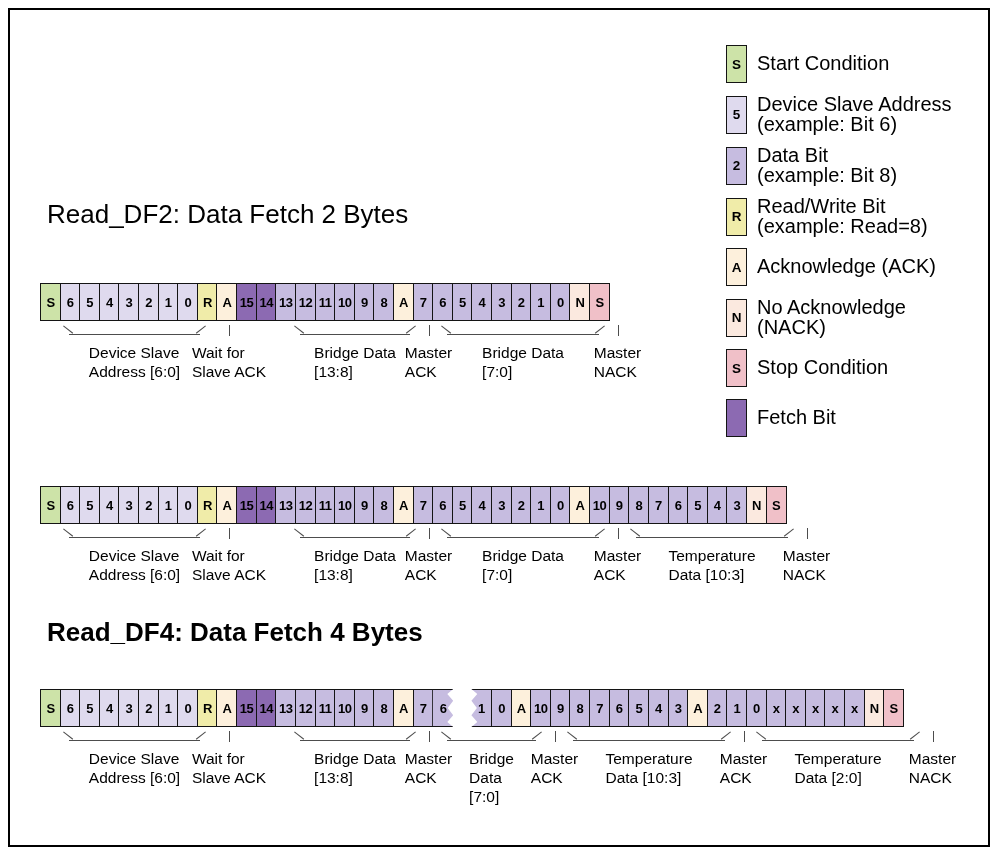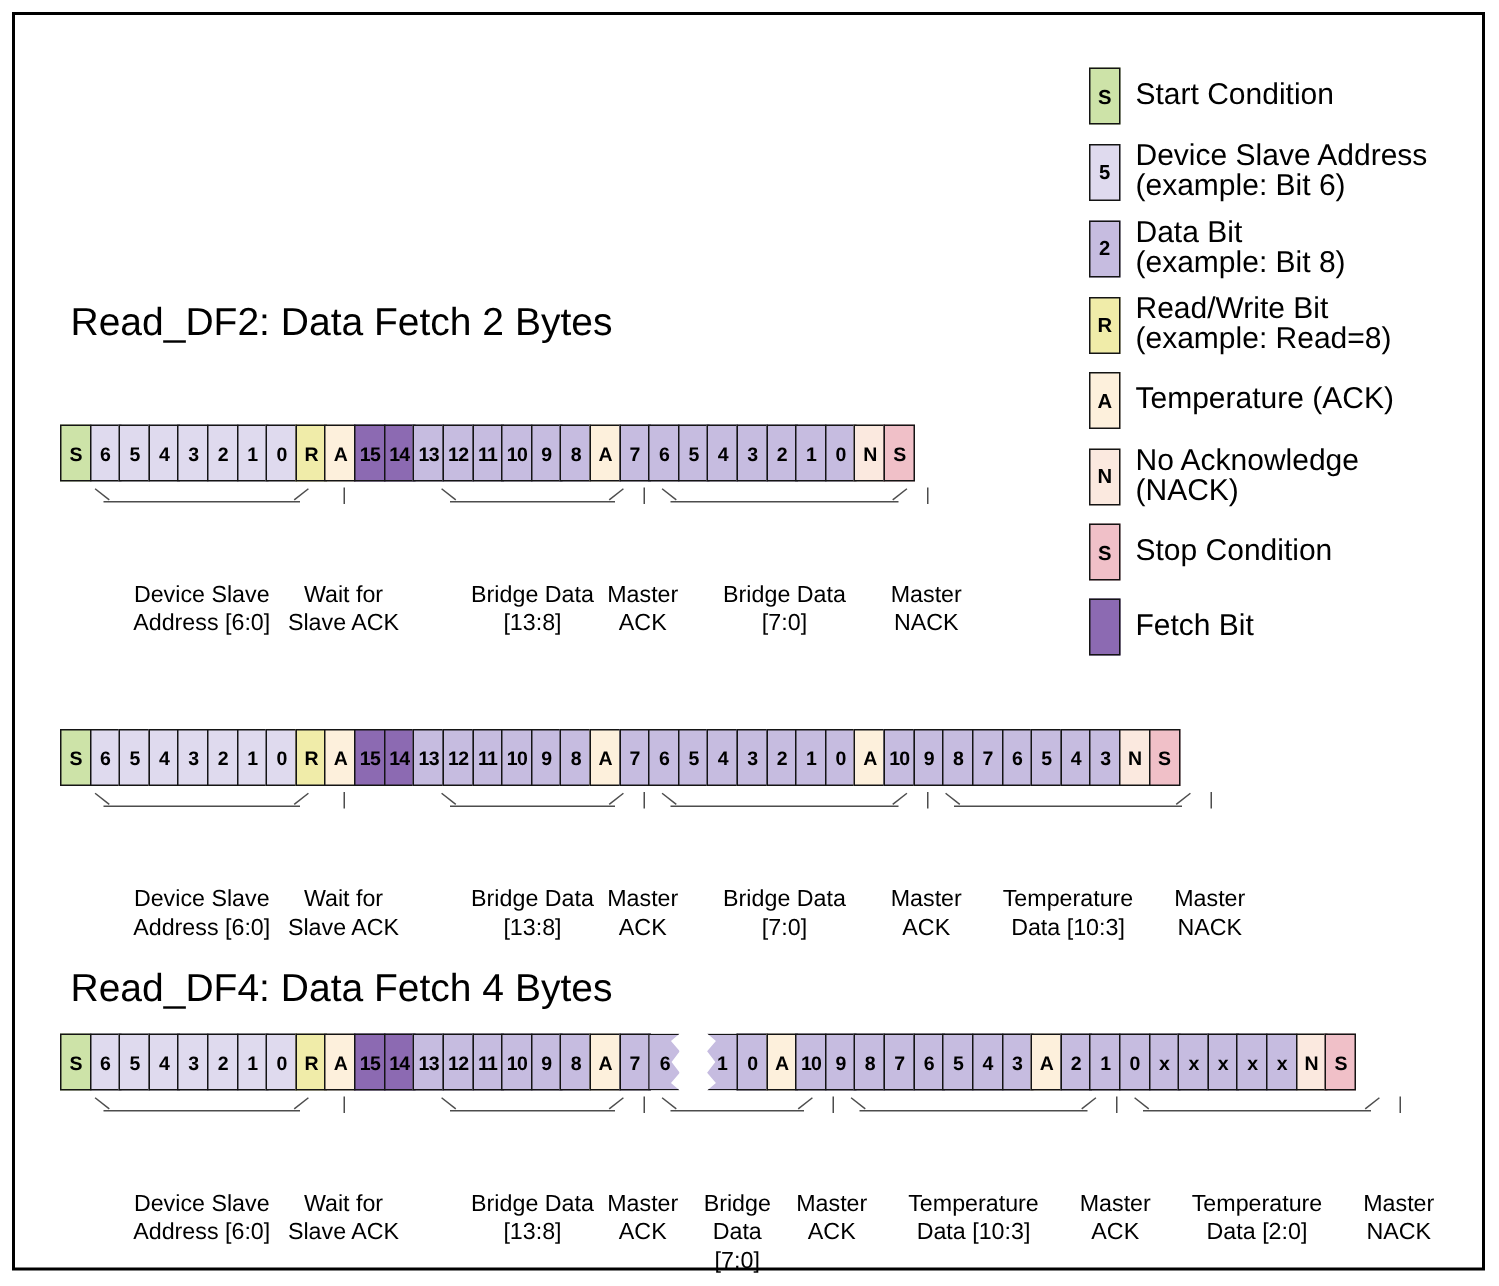--- a/index.html
+++ b/index.html
@@ -2,21 +2,21 @@
 <html style="--c-start: #cde3a8; --c-addr: #dfdaee; --c-data: #c6bce0; --c-rw: #f0eca9; --c-ack: #fdf0dc; --c-nack: #fbe9df; --c-stop: #f0c0c8; --c-status: #8c6ab2;"><head>
 <meta charset="utf-8">
 <style>
   :root{ --cw:21px; }
   html,body{margin:0;padding:0;background:#fff;}
   body{font-family:"Liberation Sans", sans-serif; color:#000;}
   #page{position:relative;width:999px;height:857px;background:#fff;overflow:hidden;}
   #frame{position:absolute;top:8px;left:8px;right:9px;bottom:10px;border:2px solid #000;}
 
   .sec-title{position:absolute;left:47px;font-size:26px;line-height:34px;letter-spacing:0;}
-  #title-df2{top:197px;} #title-df3{top:411px;} #title-df4{top:641px;}
+  #title-df2{top:197px;} #title-df3{top:411px;} #title-df4{top:615px;font-weight:bold;}
 
   .bits{position:absolute;left:40px;display:flex;}
   #bits-df2{top:283px;} #bits-df3{top:486px;} #bits-df4{top:689px;}
   .cell{width:var(--cw);height:38px;box-sizing:border-box;border:1.4px solid #141414;
         margin-left:-1.4px;display:flex;align-items:center;justify-content:center;
         font-weight:bold;font-size:13px;letter-spacing:-0.5px;flex:none;}
   .bits .cell:nth-of-type(1){margin-left:0;}
 
   .c-start {background:var(--c-start);}
   .c-addr  {background:var(--c-addr);}
@@ -32,21 +32,21 @@
 
   .anns{position:absolute;left:40px;height:90px;}
   #anns-df2{top:322px;} #anns-df3{top:525px;} #anns-df4{top:728px;}
   .ann{position:absolute;top:0;height:90px;left:calc(var(--start) * var(--cw));width:calc(var(--span) * var(--cw));}
   .mark{position:relative;height:12px;margin-top:2px;}
   .mark .mid{position:absolute;left:8px;right:8px;bottom:1px;height:0;border-bottom:1.4px solid #4d4d4d;}
   .mark .dl{position:absolute;left:1px;top:5px;width:12px;height:1.4px;background:#4d4d4d;transform:rotate(38deg);}
   .mark .dr{position:absolute;right:1px;top:5px;width:12px;height:1.4px;background:#4d4d4d;transform:rotate(-38deg);}
   .mark .vt{position:absolute;left:50%;top:1px;width:1.4px;height:11px;background:#4d4d4d;}
   .ann .txt{position:absolute;top:21px;left:50%;transform:translateX(-50%);width:max-content;
-            text-align:center;font-size:15.5px;line-height:19px;white-space:pre-line;margin-top:44px;}
+            text-align:left;font-size:15.5px;line-height:19px;white-space:pre-line;}
 
   .legend{position:absolute;left:726px;top:45px;display:flex;flex-direction:column;gap:12px;}
   .lg-item{display:flex;align-items:center;gap:10px;min-height:38px;}
   .lg-swatch{width:21px;height:38px;box-sizing:border-box;border:1.4px solid #141414;flex:none;
              display:flex;align-items:center;justify-content:center;font-weight:bold;font-size:13.5px;}
   .lg-text{font-size:20px;line-height:19.5px;white-space:pre-line;}
 </style>
 </head>
 <body>
 
@@ -421,21 +421,21 @@
       </div>
 
       <div class="lg-item">
         <span class="lg-swatch c-rw">R</span>
         <span class="lg-text">Read/Write Bit
 (example: Read=8)</span>
       </div>
 
       <div class="lg-item">
         <span class="lg-swatch c-ack">A</span>
-        <span class="lg-text">Temperature (ACK)</span>
+        <span class="lg-text">Acknowledge (ACK)</span>
       </div>
 
       <div class="lg-item">
         <span class="lg-swatch c-nack">N</span>
         <span class="lg-text">No Acknowledge
 (NACK)</span>
       </div>
 
       <div class="lg-item">
         <span class="lg-swatch c-stop">S</span>

